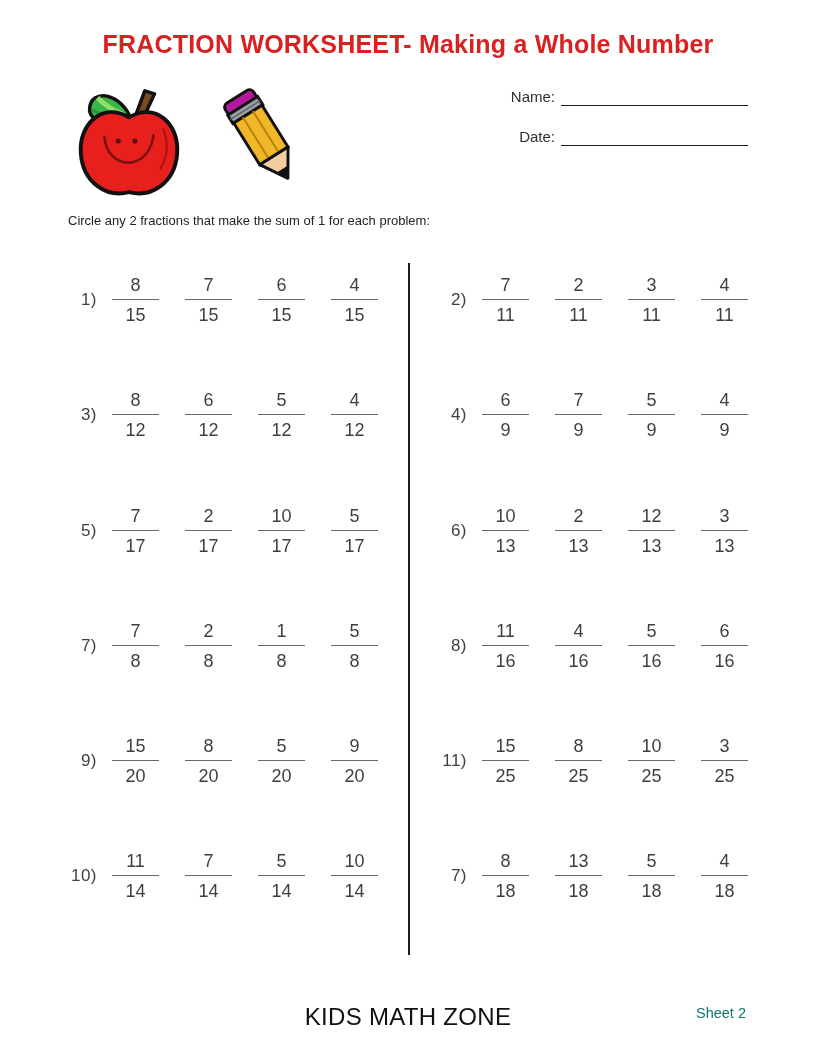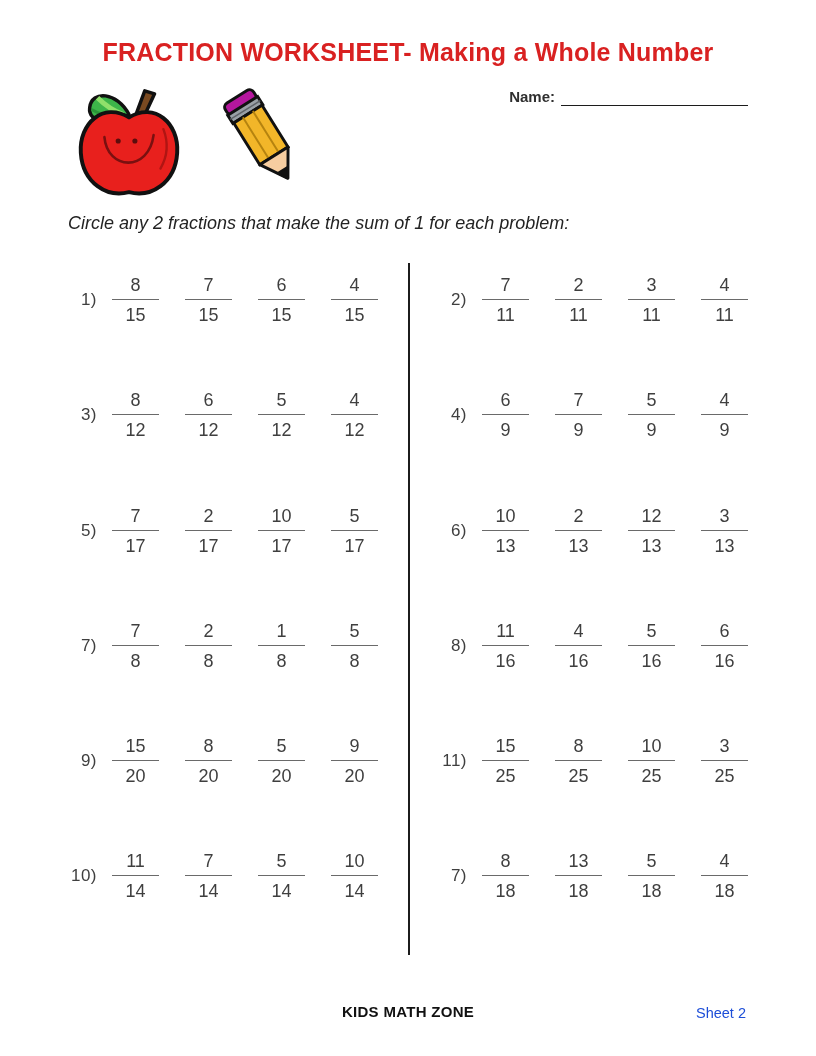--- a/index.html
+++ b/index.html
@@ -10,32 +10,32 @@
     --divider:#1c1c1c;
     --line-ink:#1c1c1c;
   }
   *{margin:0;padding:0;box-sizing:border-box;}
   html,body{background:#ffffff;}
   body{
     font-family:"Liberation Sans", sans-serif;
     width:816px;height:1056px;position:relative;overflow:hidden;color:var(--text-dark);
   }
   .title{
-    position:absolute;top:38px;left:0;width:100%;
+    position:absolute;top:30px;left:0;width:100%;
     text-align:center;font-size:25px;font-weight:bold;color:var(--title-red);
     letter-spacing:.2px;
   }
   .clipart-row{position:absolute;top:82px;left:70px;display:flex;align-items:flex-start;}
   .apple-wrap{width:118px;height:118px;display:inline-block;}
   .pencil-wrap{width:108px;height:108px;display:inline-block;margin-left:22px;margin-top:4px;}
   .fill-fields{position:absolute;top:88px;left:505px;}
   .fill-row{display:flex;align-items:flex-end;margin-bottom:22px;}
-  .fill-label{font-weight:bold;font-size:15px;width:50px;text-align:right;padding-bottom:1px;}
+  .fill-label{font-weight:normal;font-size:15px;width:50px;text-align:right;padding-bottom:1px;}
   .fill-line{display:inline-block;width:187px;height:16px;border-bottom:1.6px solid var(--line-ink);margin-left:6px;}
-  .instruction{position:absolute;top:213px;left:68px;font-size:18px;color:#232323;font-style:italic;}
+  .instruction{position:absolute;top:213px;left:68px;font-size:13px;color:#232323;}
   .problems-col{position:absolute;top:263px;width:345px;}
   .problems-col.left{left:64px;}
   .problems-col.right{left:434px;}
   .divider{position:absolute;left:408px;top:263px;height:692px;width:2px;background:var(--divider);}
   .problem-row{height:115.3px;display:flex;align-items:flex-start;padding-top:11px;}
   .problem-number{
     width:33px;min-width:33px;text-align:right;font-size:17px;color:var(--frac-ink);
     margin-top:16px;margin-right:15px;letter-spacing:.5px;
   }
   .fractions-group{display:flex;}
@@ -43,23 +43,23 @@
     width:47px;display:flex;flex-direction:column;align-items:center;margin-right:26px;
     font-size:18px;color:var(--frac-ink);
   }
   .fraction:last-child{margin-right:0;}
   .fraction-numerator{line-height:22px;padding-bottom:3px;}
   .fraction-bar{width:47px;height:0;border-bottom:1.8px solid var(--bar-gray);}
   .fraction-denominator{line-height:22px;padding-top:4px;}
   .footer{position:absolute;top:1003px;left:0;width:100%;height:24px;}
   .footer-brand{
     position:absolute;left:0;width:100%;text-align:center;
-    font-size:15px;font-weight:bold;color:#111;letter-spacing:.3px;
-  }
-  .footer-sheet{position:absolute;right:70px;top:2px;font-size:14.5px;color:#1d4ed8;}
+    font-size:24px;font-weight:normal;color:#111;letter-spacing:.3px;
+  }
+  .footer-sheet{position:absolute;right:70px;top:2px;font-size:14.5px;color:#0f766e;}
 </style>
 </head>
 <body>
 
 <div class="title">FRACTION WORKSHEET- Making a Whole Number</div>
 
 <div class="clipart-row">
   <span class="apple-wrap">
     <svg viewBox="0 0 120 120" width="118" height="118">
       <path d="M66,36 L76,9 L86,12 L73,40 Z" fill="#7a4a21" stroke="#111" stroke-width="3.5" stroke-linejoin="round"></path>
@@ -87,20 +87,24 @@
       </g>
     </svg>
   </span>
 </div>
 
 <div class="fill-fields">
   <div class="fill-row">
     <span class="fill-label">Name:</span>
     <span class="fill-line"></span>
   </div>
+  <div class="fill-row">
+    <span class="fill-label">Date:</span>
+    <span class="fill-line"></span>
+  </div>
 </div>
 
 <div class="instruction">Circle any 2 fractions that make the sum of 1 for each problem:</div>
 
 <div class="problems-col left">
   <div class="problem-row">
     <span class="problem-number">1)</span>
     <span class="fractions-group">
 
     <span class="fraction">

